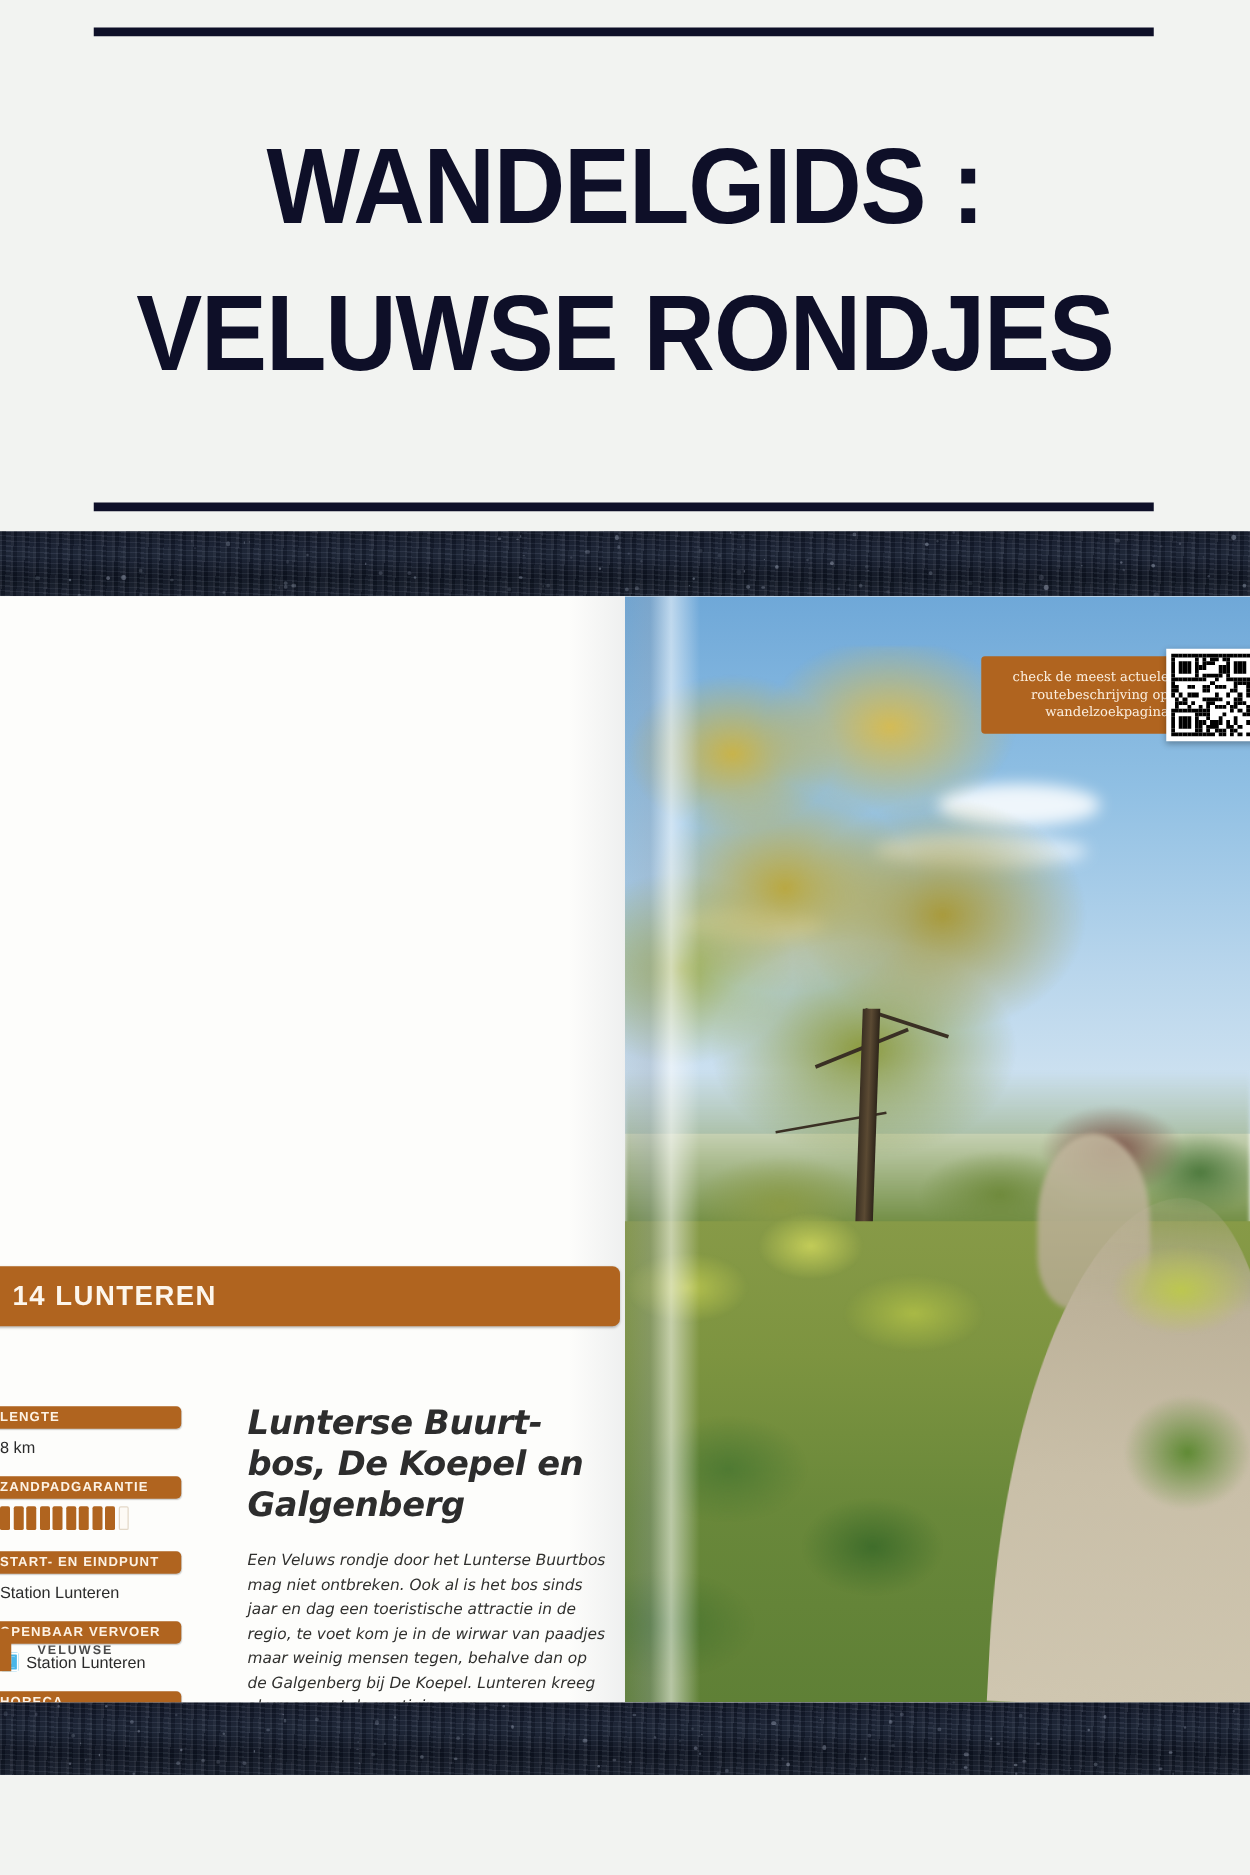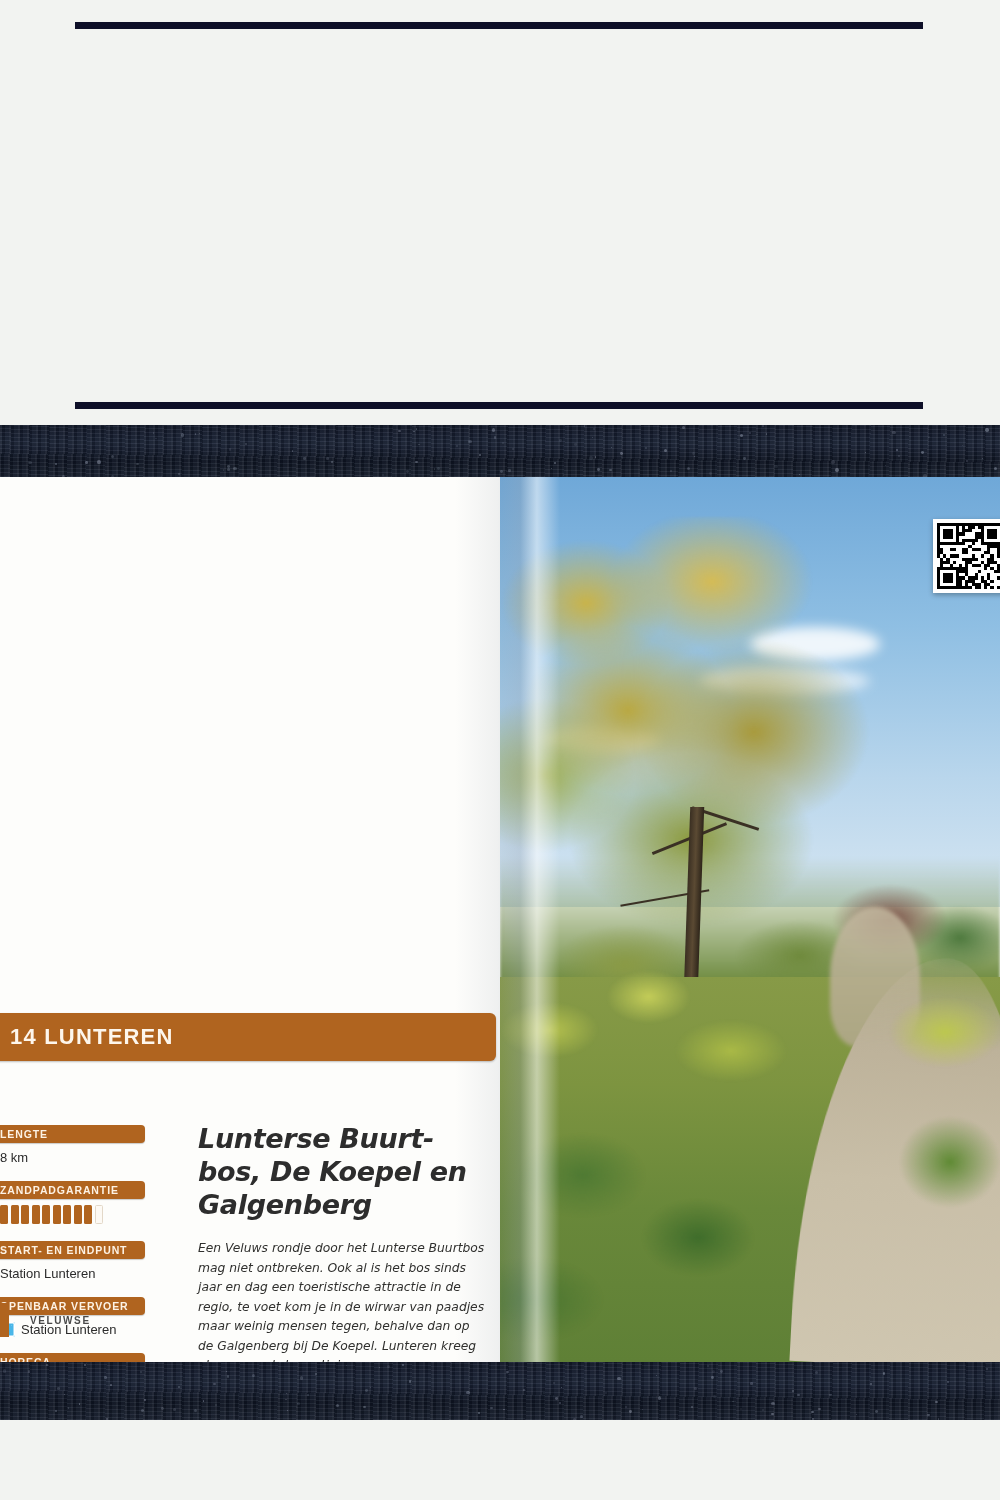--- a/index.html
+++ b/index.html
@@ -218,20 +218,24 @@
     font-family:"Liberation Sans", sans-serif;
   }
 </style>
 </head>
 <body>
 
 <div class="pin">
 
   <div class="top-block">
     <div class="rule rule-top"></div>
+    <div class="title-wrap">
+      <span class="title-line">WANDELGIDS :</span>
+      <span class="title-line">VELUWSE RONDJES</span>
+    </div>
     <div class="rule rule-bottom"></div>
   </div>
 
   <div class="photo-band">
 
     <div class="plank plank-top" id="planktop">
         <span class="speck" style="width: 2.90934px; height: 2.90934px; left: 709.487px; top: 46.602px; opacity: 0.21;"></span>
         <span class="speck" style="width: 1.42387px; height: 1.42387px; left: 693.763px; top: 30.9886px; opacity: 0.57;"></span>
         <span class="speck" style="width: 3.27151px; height: 3.27151px; left: 831.463px; top: 35.4282px; opacity: 0.33;"></span>
         <span class="speck" style="width: 1.66435px; height: 1.66435px; left: 433.688px; top: 43.24px; opacity: 0.36;"></span>
@@ -339,20 +343,27 @@
         <div class="branch" style="left:120px;top:420px;width:90px;height:2px;transform:rotate(-10deg);"></div>
         <div class="tree-trunk"></div>
         <div class="ground"></div>
         <div class="path2"></div>
         <div class="path"></div>
         <div class="heather"></div>
         <div class="grass-clump" style="left:390px;top:520px;width:110px;height:70px;background:radial-gradient(ellipse at 50% 50%, #bcc74f 0%, rgba(188,199,79,0) 72%);"></div>
         <div class="grass-clump" style="left:400px;top:640px;width:100px;height:90px;background:radial-gradient(ellipse at 50% 50%, #5f8a34 0%, rgba(95,138,52,0) 72%);"></div>
 
         <div class="qr-block" style="left:285px;top:48px;">
+          <div class="qr-caption">
+            <p>
+              <span>check de meest actuele</span><br>
+              <span>routebeschrijving op</span><br>
+              <span>wandelzoekpagina</span>
+            </p>
+          </div>
           <div class="qr-img">
             <div class="qr-grid" id="qrgrid">
                 <i></i>
                 <i></i>
                 <i></i>
                 <i></i>
                 <i></i>
                 <i></i>
                 <i></i>
                 <i></i>

